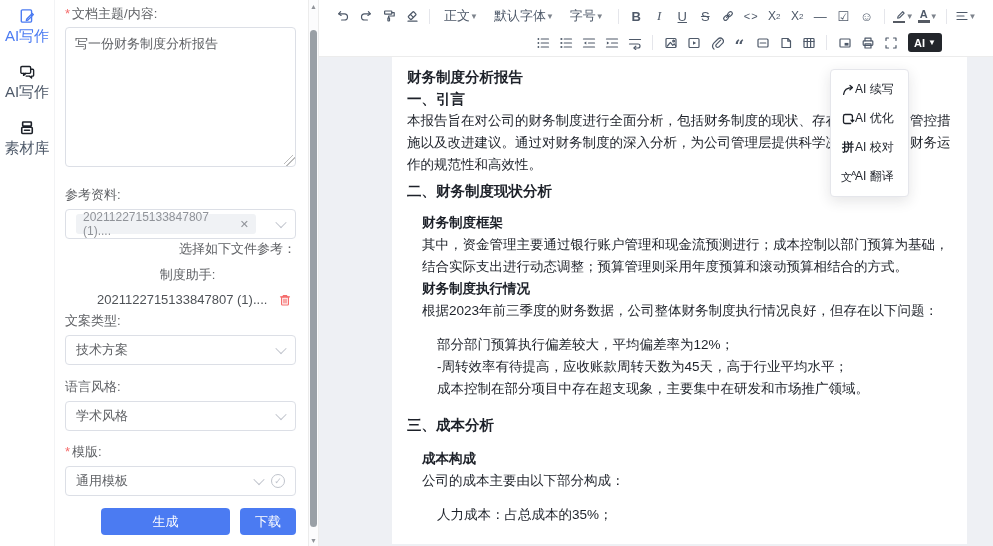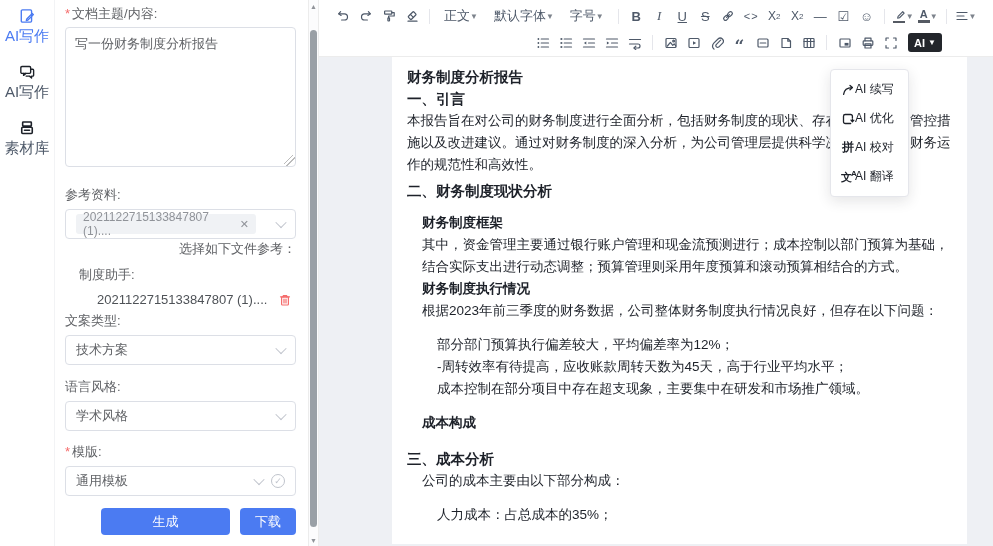--- a/index.html
+++ b/index.html
@@ -29,21 +29,21 @@
       background:
         linear-gradient(135deg,transparent 0 6px,#bbb 6px 7px,transparent 7px 9px,#bbb 9px 10px,transparent 10px) no-repeat right bottom/11px 11px;}
   .selbox{margin-top:7px;height:30px;border:1px solid var(--line);border-radius:4px;display:flex;
       align-items:center;padding:0 10px;font-size:13px;color:var(--label);position:relative;cursor:pointer;}
   .chev{width:8px;height:8px;border-right:1.4px solid #c0c4cc;border-bottom:1.4px solid #c0c4cc;
       transform:rotate(45deg) translate(-1px,-1px);margin-left:auto;flex:0 0 8px;}
   .tagpill{background:#f0f2f5;border-radius:3px;height:20px;display:flex;align-items:center;gap:6px;
       padding:0 7px;font-size:12px;color:#909399;max-width:180px;}
   .tagx{font-size:11px;color:#909399;cursor:pointer;}
   .file-label{margin-top:2px;text-align:right;}
-  .file-group{margin-top:10px;padding-left:14px;font-size:13px;color:var(--label);}
+  .file-group{margin-top:10px;padding-left:14px;font-size:13px;color:var(--label);text-align:center;}
   .file-row{margin-top:8px;padding-left:32px;display:flex;align-items:center;font-size:13px;color:#4e5257;}
   .file-row .trash{margin-left:auto;margin-right:4px;cursor:pointer;color:var(--danger);}
   .mt6{margin-top:6px;}.mt14{margin-top:14px;}.mt13{margin-top:13px;}.mt16{margin-top:16px;}
   .okcirc{width:14px;height:14px;border:1px solid #c0c4cc;border-radius:50%;color:#c0c4cc;font-size:9px;
       display:flex;align-items:center;justify-content:center;margin-left:8px;flex:0 0 14px;}
   .btnrow{margin-top:12px;display:flex;gap:10px;padding-left:36px;}
   .btn{background:var(--accent);color:#fff;border:none;border-radius:4px;height:27px;font-size:13px;
       font-family:inherit;cursor:pointer;}
   .btn.generate{flex:1;}
   .btn.download{width:56px;}
@@ -81,21 +81,21 @@
   .dline.b{font-weight:bold;}
   .dline.h{font-size:14.5px;}
   .dline .tail{position:absolute;left:503px;top:0;}
 
   
   .aimenu{position:absolute;left:511px;top:12px;width:79px;background:#fff;border:1px solid #e5e6eb;
       border-radius:4px;box-shadow:0 4px 14px rgba(31,35,41,.12);padding:5px 0;z-index:5;}
   .aimenu-item{display:flex;align-items:center;padding:6px 10px;font-size:12px;color:var(--ink);cursor:pointer;white-space:nowrap;}
   .aimenu-item .mi{color:#1d2129;flex:0 0 14px;}
   .pin{font-size:12px;font-weight:bold;width:14px;text-align:center;}
-  .trg{font-size:11px;font-weight:bold;width:14px;text-align:center;letter-spacing:-1px;}
+  .trg{font-size:11px;font-weight:normal;width:14px;text-align:center;letter-spacing:-1px;}
   .trg i{font-style:normal;font-size:8px;vertical-align:super;}
 </style>
 </head>
 <body>
 
 <div class="rail">
   <div class="rail-item active">
     <span class="rail-icon">
       <svg class="ic" width="16" height="16" viewBox="0 0 14 14">
           <rect x="2" y="1.6" width="9" height="10.8" rx="1"></rect>
@@ -399,22 +399,22 @@
           <div class="dline"><span>作的规范性和高效性。</span></div>
           <div class="dline b h" style="margin-top: 4px;"><span>二、财务制度现状分析</span></div>
           <div class="dline b" style="padding-left: 15px; margin-top: 10px;"><span>财务制度框架</span></div>
           <div class="dline" style="padding-left: 15px;"><span>其中，资金管理主要通过银行账户管理和现金流预测进行；成本控制以部门预算为基础，</span></div>
           <div class="dline" style="padding-left: 15px;"><span>结合实际支出进行动态调整；预算管理则采用年度预算和滚动预算相结合的方式。</span></div>
           <div class="dline b" style="padding-left: 15px;"><span>财务制度执行情况</span></div>
           <div class="dline" style="padding-left: 15px;"><span>根据2023年前三季度的财务数据，公司整体财务制度执行情况良好，但存在以下问题：</span></div>
           <div class="dline" style="padding-left: 30px; margin-top: 12px;"><span>部分部门预算执行偏差较大，平均偏差率为12%；</span></div>
           <div class="dline" style="padding-left: 30px;"><span>-周转效率有待提高，应收账款周转天数为45天，高于行业平均水平；</span></div>
           <div class="dline" style="padding-left: 30px;"><span>成本控制在部分项目中存在超支现象，主要集中在研发和市场推广领域。</span></div>
+          <div class="dline b h" style="margin-top: 14px;"><span>三、成本分析</span></div>
           <div class="dline b" style="padding-left: 15px; margin-top: 12px;"><span>成本构成</span></div>
-          <div class="dline b h" style="margin-top: 14px;"><span>三、成本分析</span></div>
           <div class="dline" style="padding-left: 15px;"><span>公司的成本主要由以下部分构成：</span></div>
           <div class="dline" style="padding-left: 30px; margin-top: 12px;"><span>人力成本：占总成本的35%；</span></div>
         </div>
     </div>
 
     <div class="aimenu">
       <div class="aimenu-item">
         <span class="mi">
             <svg class="ic" width="14" height="14" viewBox="0 0 14 14" style="stroke-width:1.3">
               <path d="M2.6 11.4 C3.2 6.6 6 4.6 11.2 4.6"></path>

